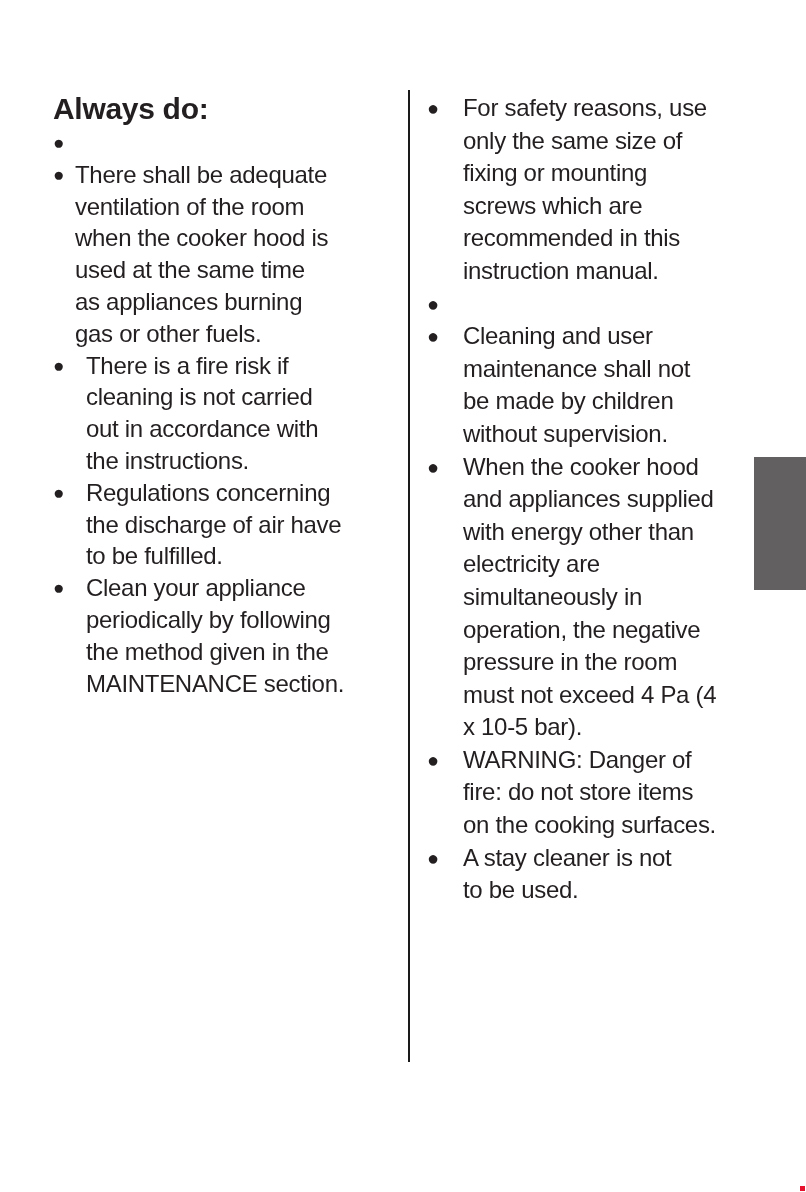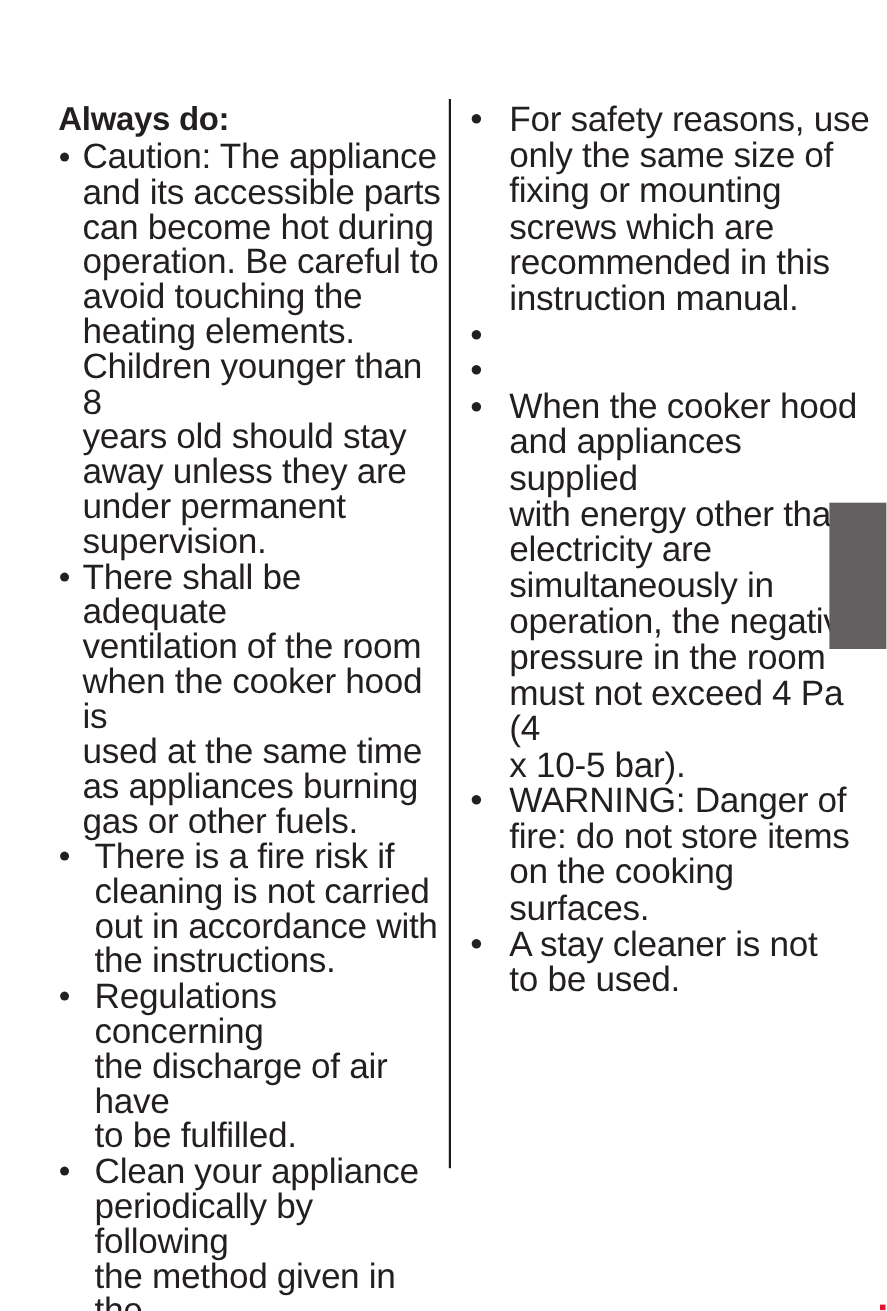--- a/index.html
+++ b/index.html
@@ -36,21 +36,21 @@
   .bullet {
     flex: 0 0 auto;
     font-size: 19px;
     line-height: 31.8px;
     width: 22px;
   }
   .item.gap-wide .bullet { width: 33px; }
   .col-right .bullet { width: 36px; font-size: 20px; line-height: 32.6px; }
   .text {
     white-space: pre-line;
-    font-size: 32px;
+    font-size: 24px;
     line-height: 31.8px;
     letter-spacing: -0.3px;
   }
   .col-right .text { line-height: 32.6px; }
   .divider {
     position: absolute;
     left: 408px; top: 90px;
     width: 2px; height: 972px;
     background: #1a1a1a;
   }
@@ -70,31 +70,20 @@
 </head>
 <body>
 
 <div class="page">
 
   <div class="col col-left">
     <h2 class="heading">Always do:</h2>
 
     <div class="item">
       <span class="bullet">●</span>
-      <div class="text">Caution: The appliance
-and its accessible parts
-can become hot during
-operation. Be careful to
-avoid touching the
-heating elements.
-Children younger than 8
-years old should stay
-away unless they are
-under permanent
-supervision.</div>
     </div>
     <div class="item">
       <span class="bullet">●</span>
       <div class="text">There shall be adequate
 ventilation of the room
 when the cooker hood is
 used at the same time
 as appliances burning
 gas or other fuels.</div>
     </div>
@@ -130,20 +119,24 @@
 fixing or mounting
 screws which are
 recommended in this
 instruction manual.</div>
     </div>
     <div class="item">
       <span class="bullet">●</span>
     </div>
     <div class="item">
       <span class="bullet">●</span>
+      <div class="text">Cleaning and user
+maintenance shall not
+be made by children
+without supervision.</div>
     </div>
     <div class="item">
       <span class="bullet">●</span>
       <div class="text">When the cooker hood
 and appliances supplied
 with energy other than
 electricity are
 simultaneously in
 operation, the negative
 pressure in the room

